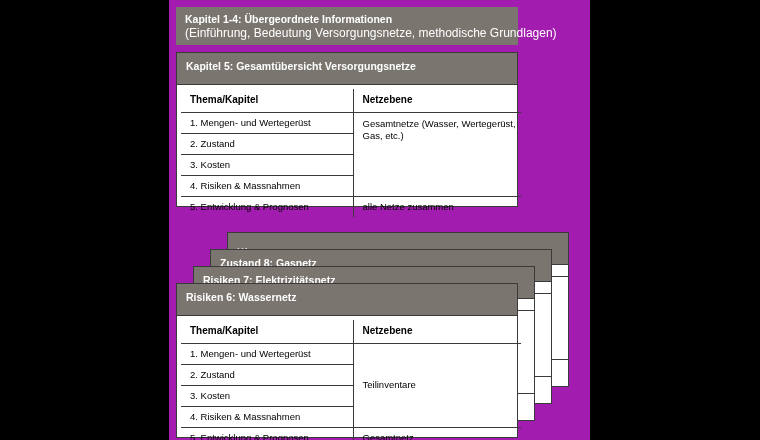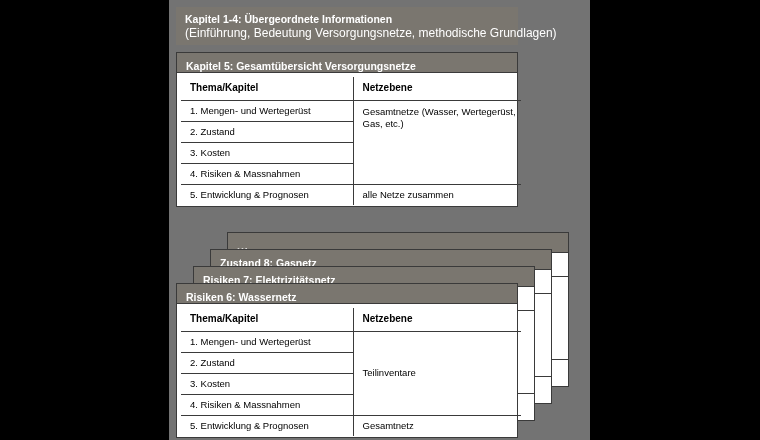--- a/index.html
+++ b/index.html
@@ -15,21 +15,21 @@
     font-family: "Liberation Sans", sans-serif;
   }
 
   
   #canvas {
     position: absolute;
     left: 169px;
     top: 0;
     width: 421px;
     height: 440px;
-    background: #737373;
+    background: #a21caf;
   }
 
   
   .band {
     position: absolute;
     background: #7a766f;
     color: #ffffff;
     box-sizing: border-box;
   }
   .band-title {
@@ -57,21 +57,21 @@
   
   .card {
     position: absolute;
     box-sizing: border-box;
     background: #ffffff;
     border: 1.5px solid #3a3a3a;
   }
   .card-header {
     background: #7a766f;
     color: #ffffff;
-    height: 20px;
+    height: 32px;
     border-bottom: 1.5px solid #3a3a3a;
     padding: 3px 0 0 9px;
     box-sizing: border-box;
     overflow: hidden;
   }
   .card-body {
     position: relative;
   }
 
   table.chapter {

